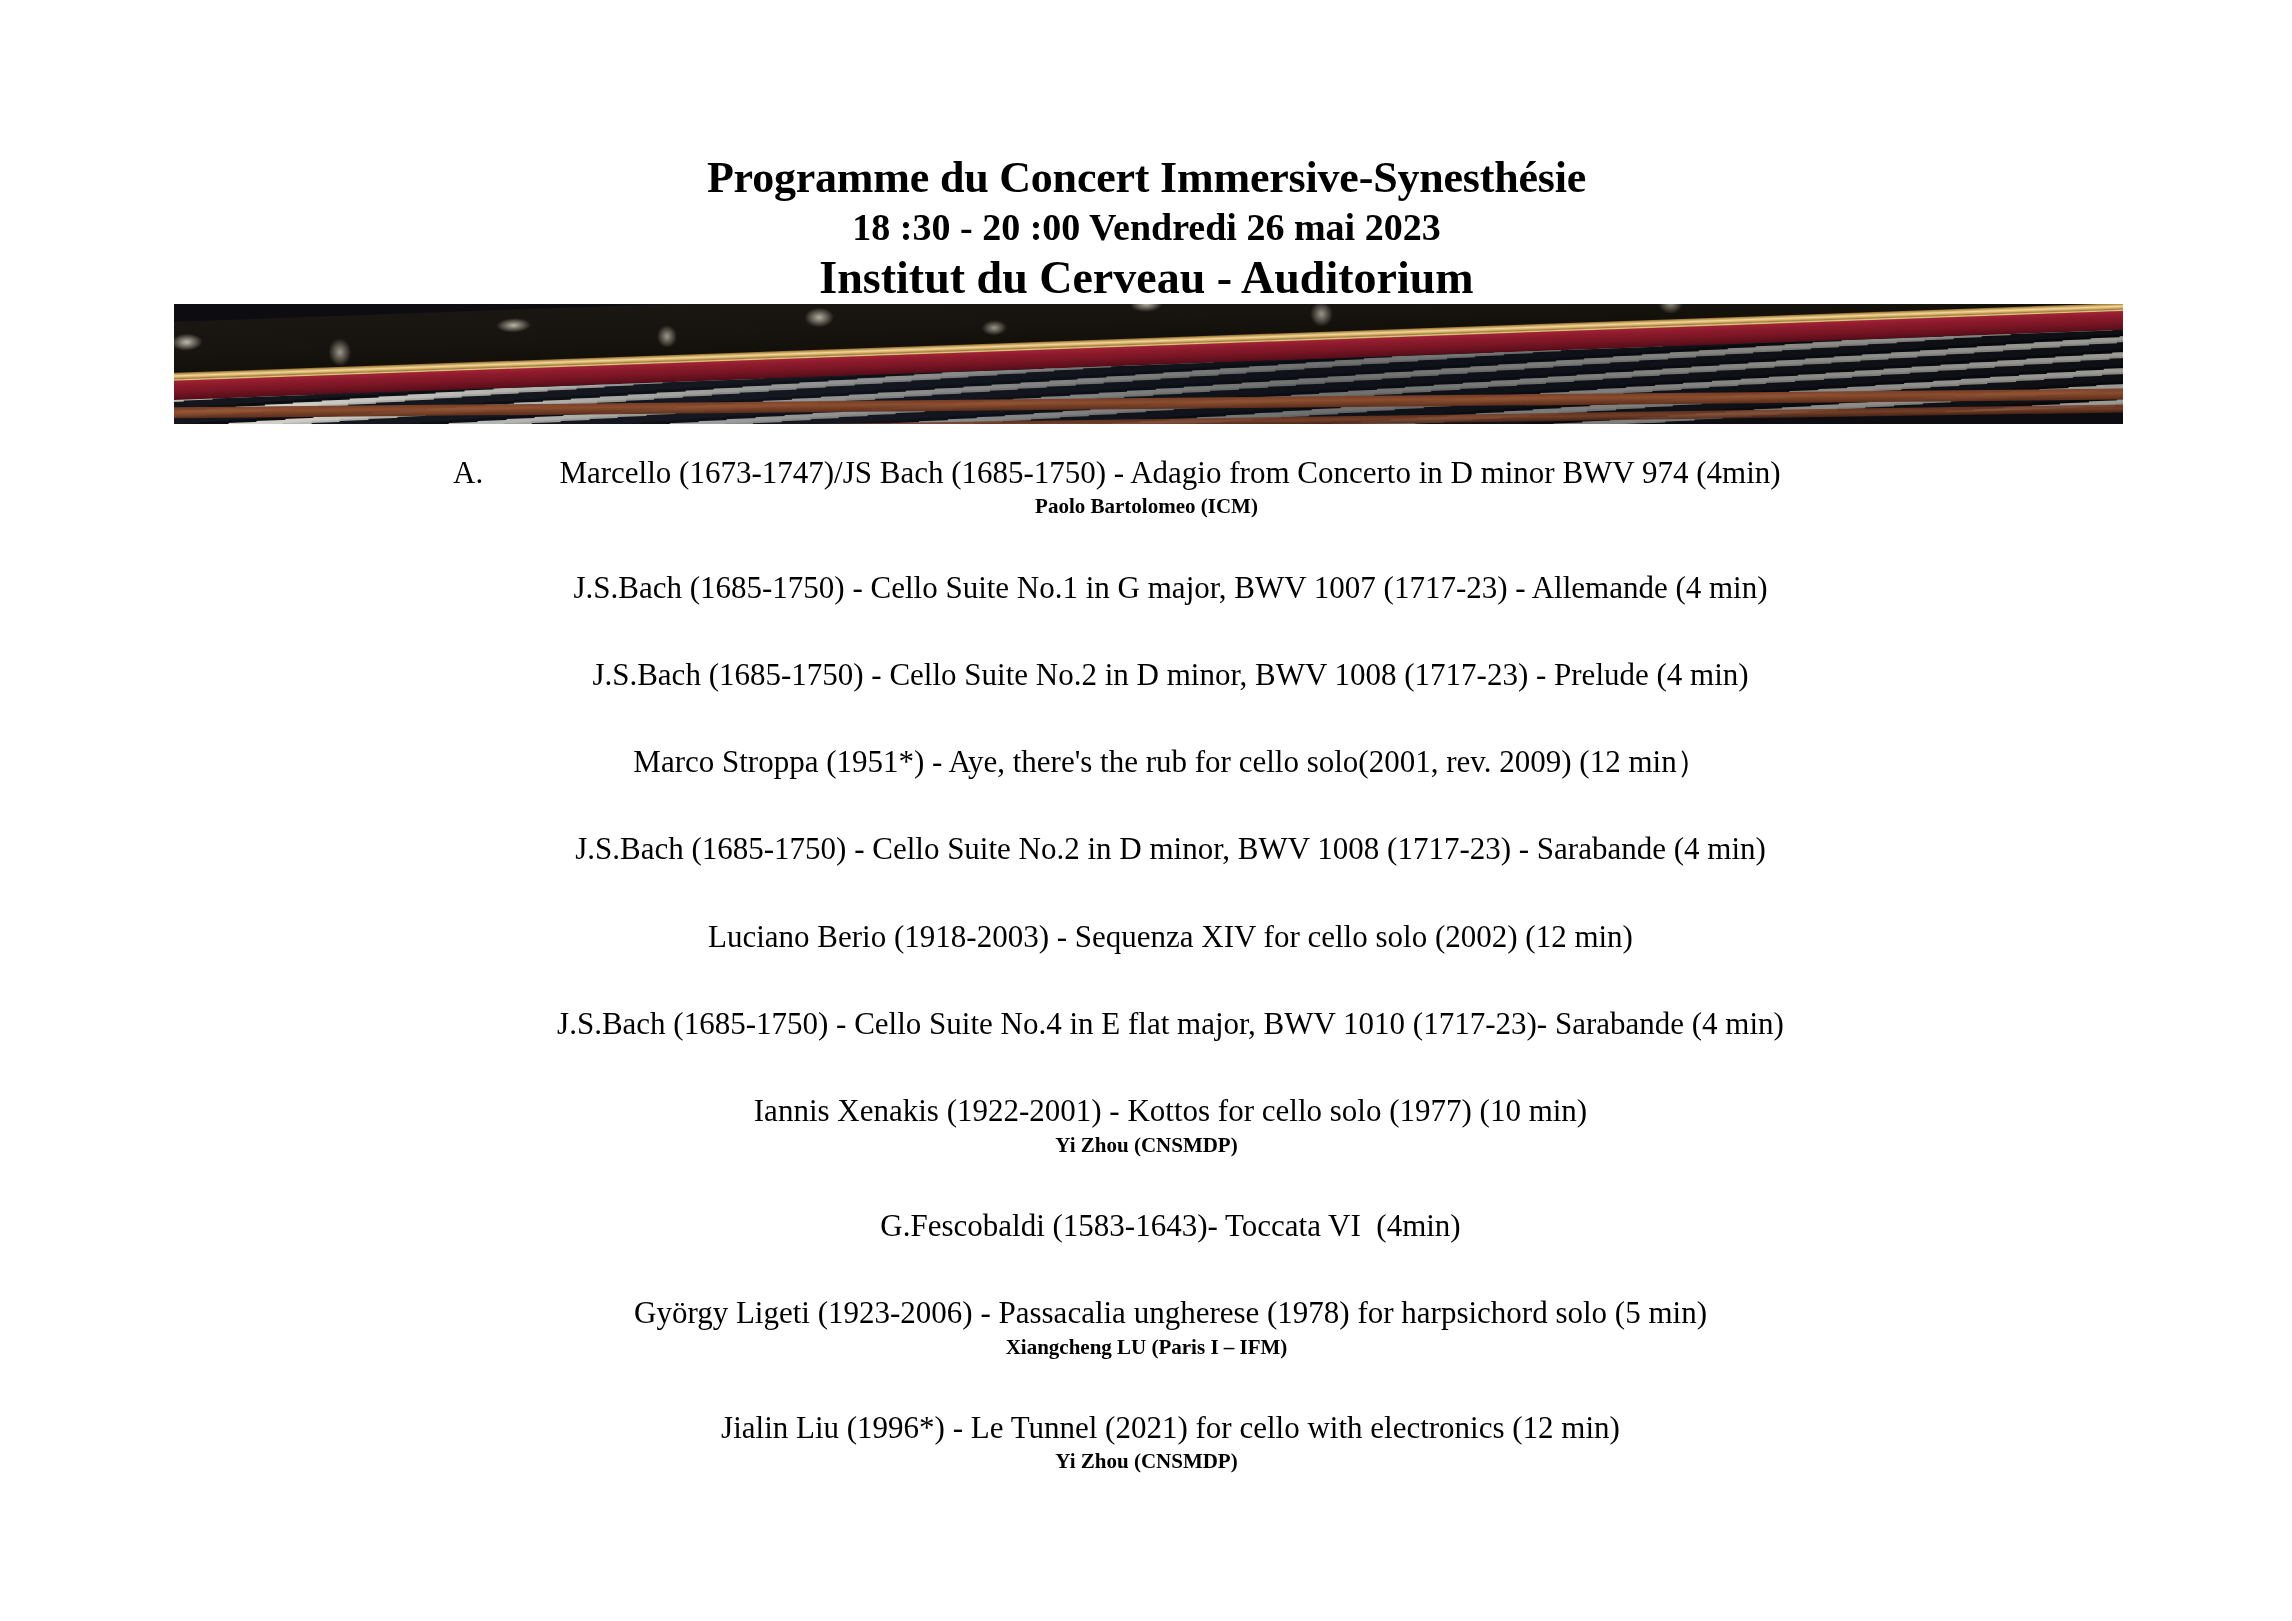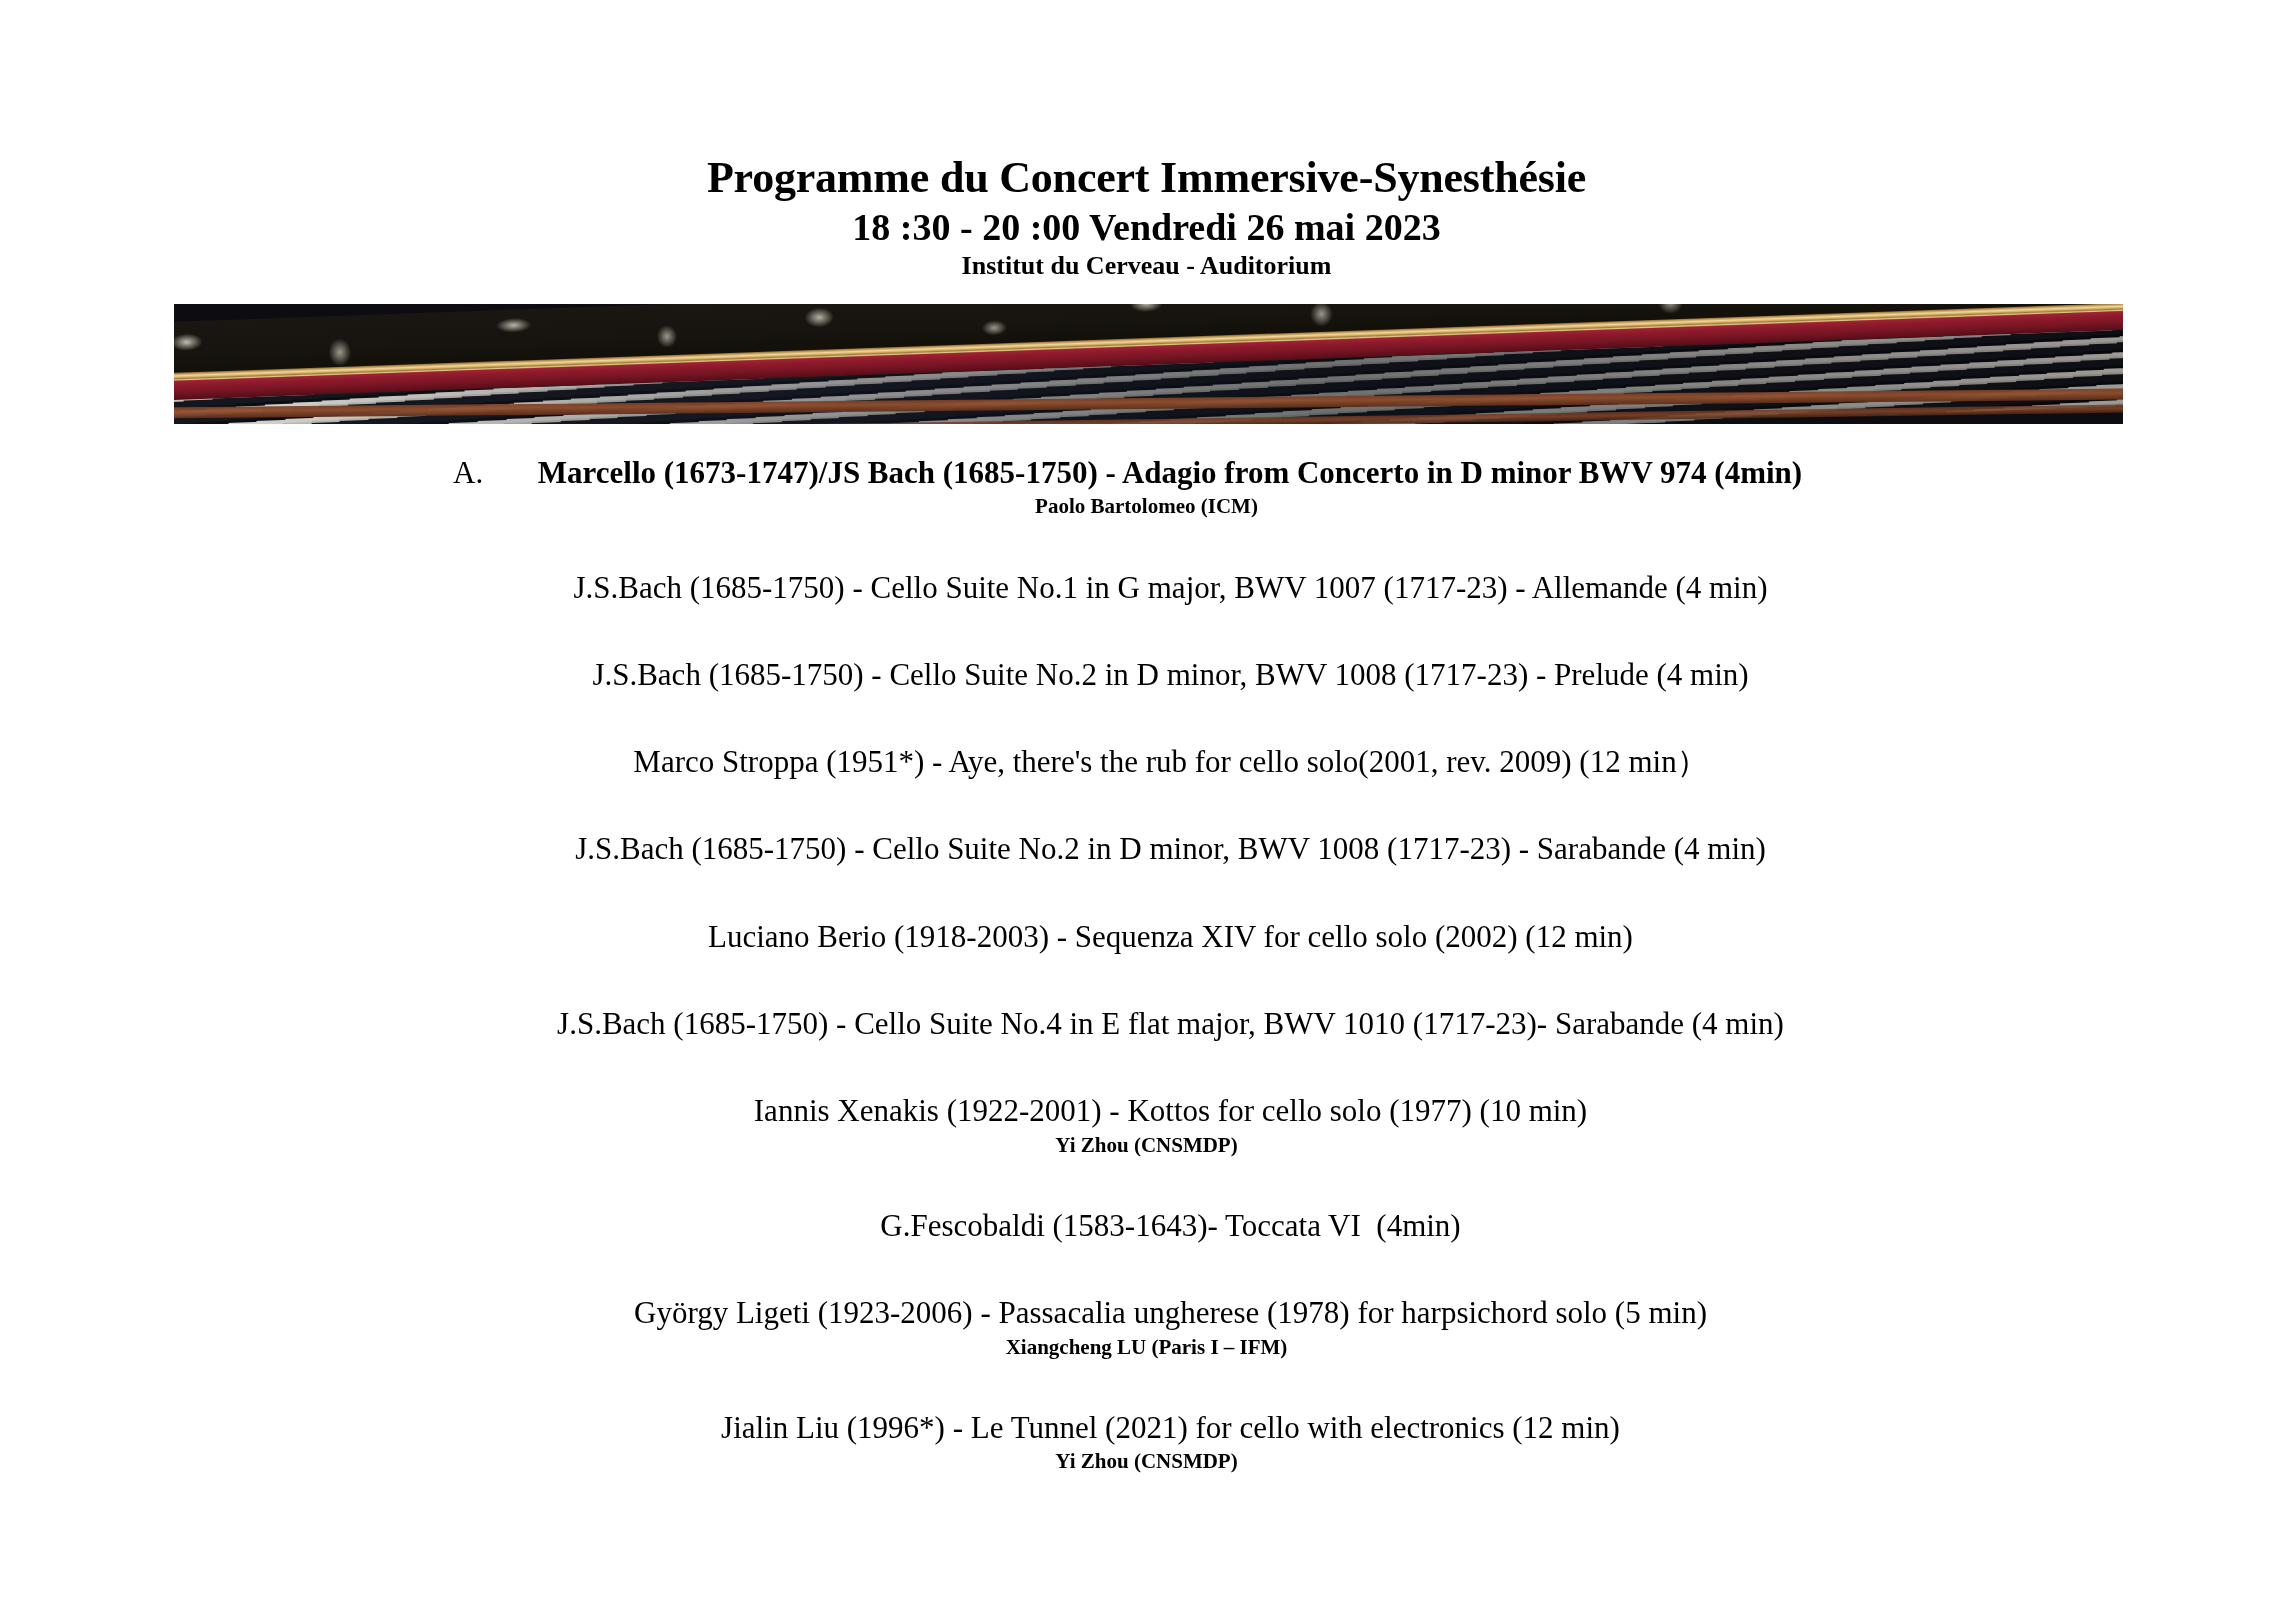--- a/index.html
+++ b/index.html
@@ -37,21 +37,21 @@
     white-space: pre;
   }
   .title-main {
     font-size: 44px;
     letter-spacing: -0.2px;
   }
   .title-sub {
     font-size: 38px;
   }
   .title-venue {
-    font-size: 26px;
+    font-size: 46px;
   }
 
   
   .banner {
     position: absolute;
     left: 174px;
     top: 304px;
     width: 1949px;
     height: 120px;
     overflow: hidden;
@@ -187,21 +187,20 @@
   .list-marker {
     position: absolute;
     left: 453px;
     top: 0;
     font-size: 31px;
     line-height: 1.30;
     text-align: left;
   }
   .prog-item.lettered .work {
     padding-left: 47px;
-    font-weight: bold;
   }
 </style>
 </head>
 <body>
 
 <div class="page">
 
   <div class="header">
     <div class="header-line title-line title-main">Programme du Concert Immersive-Synesthésie</div>
     <div class="header-line title-line title-sub">18 :30 - 20 :00 Vendredi 26 mai 2023</div>

